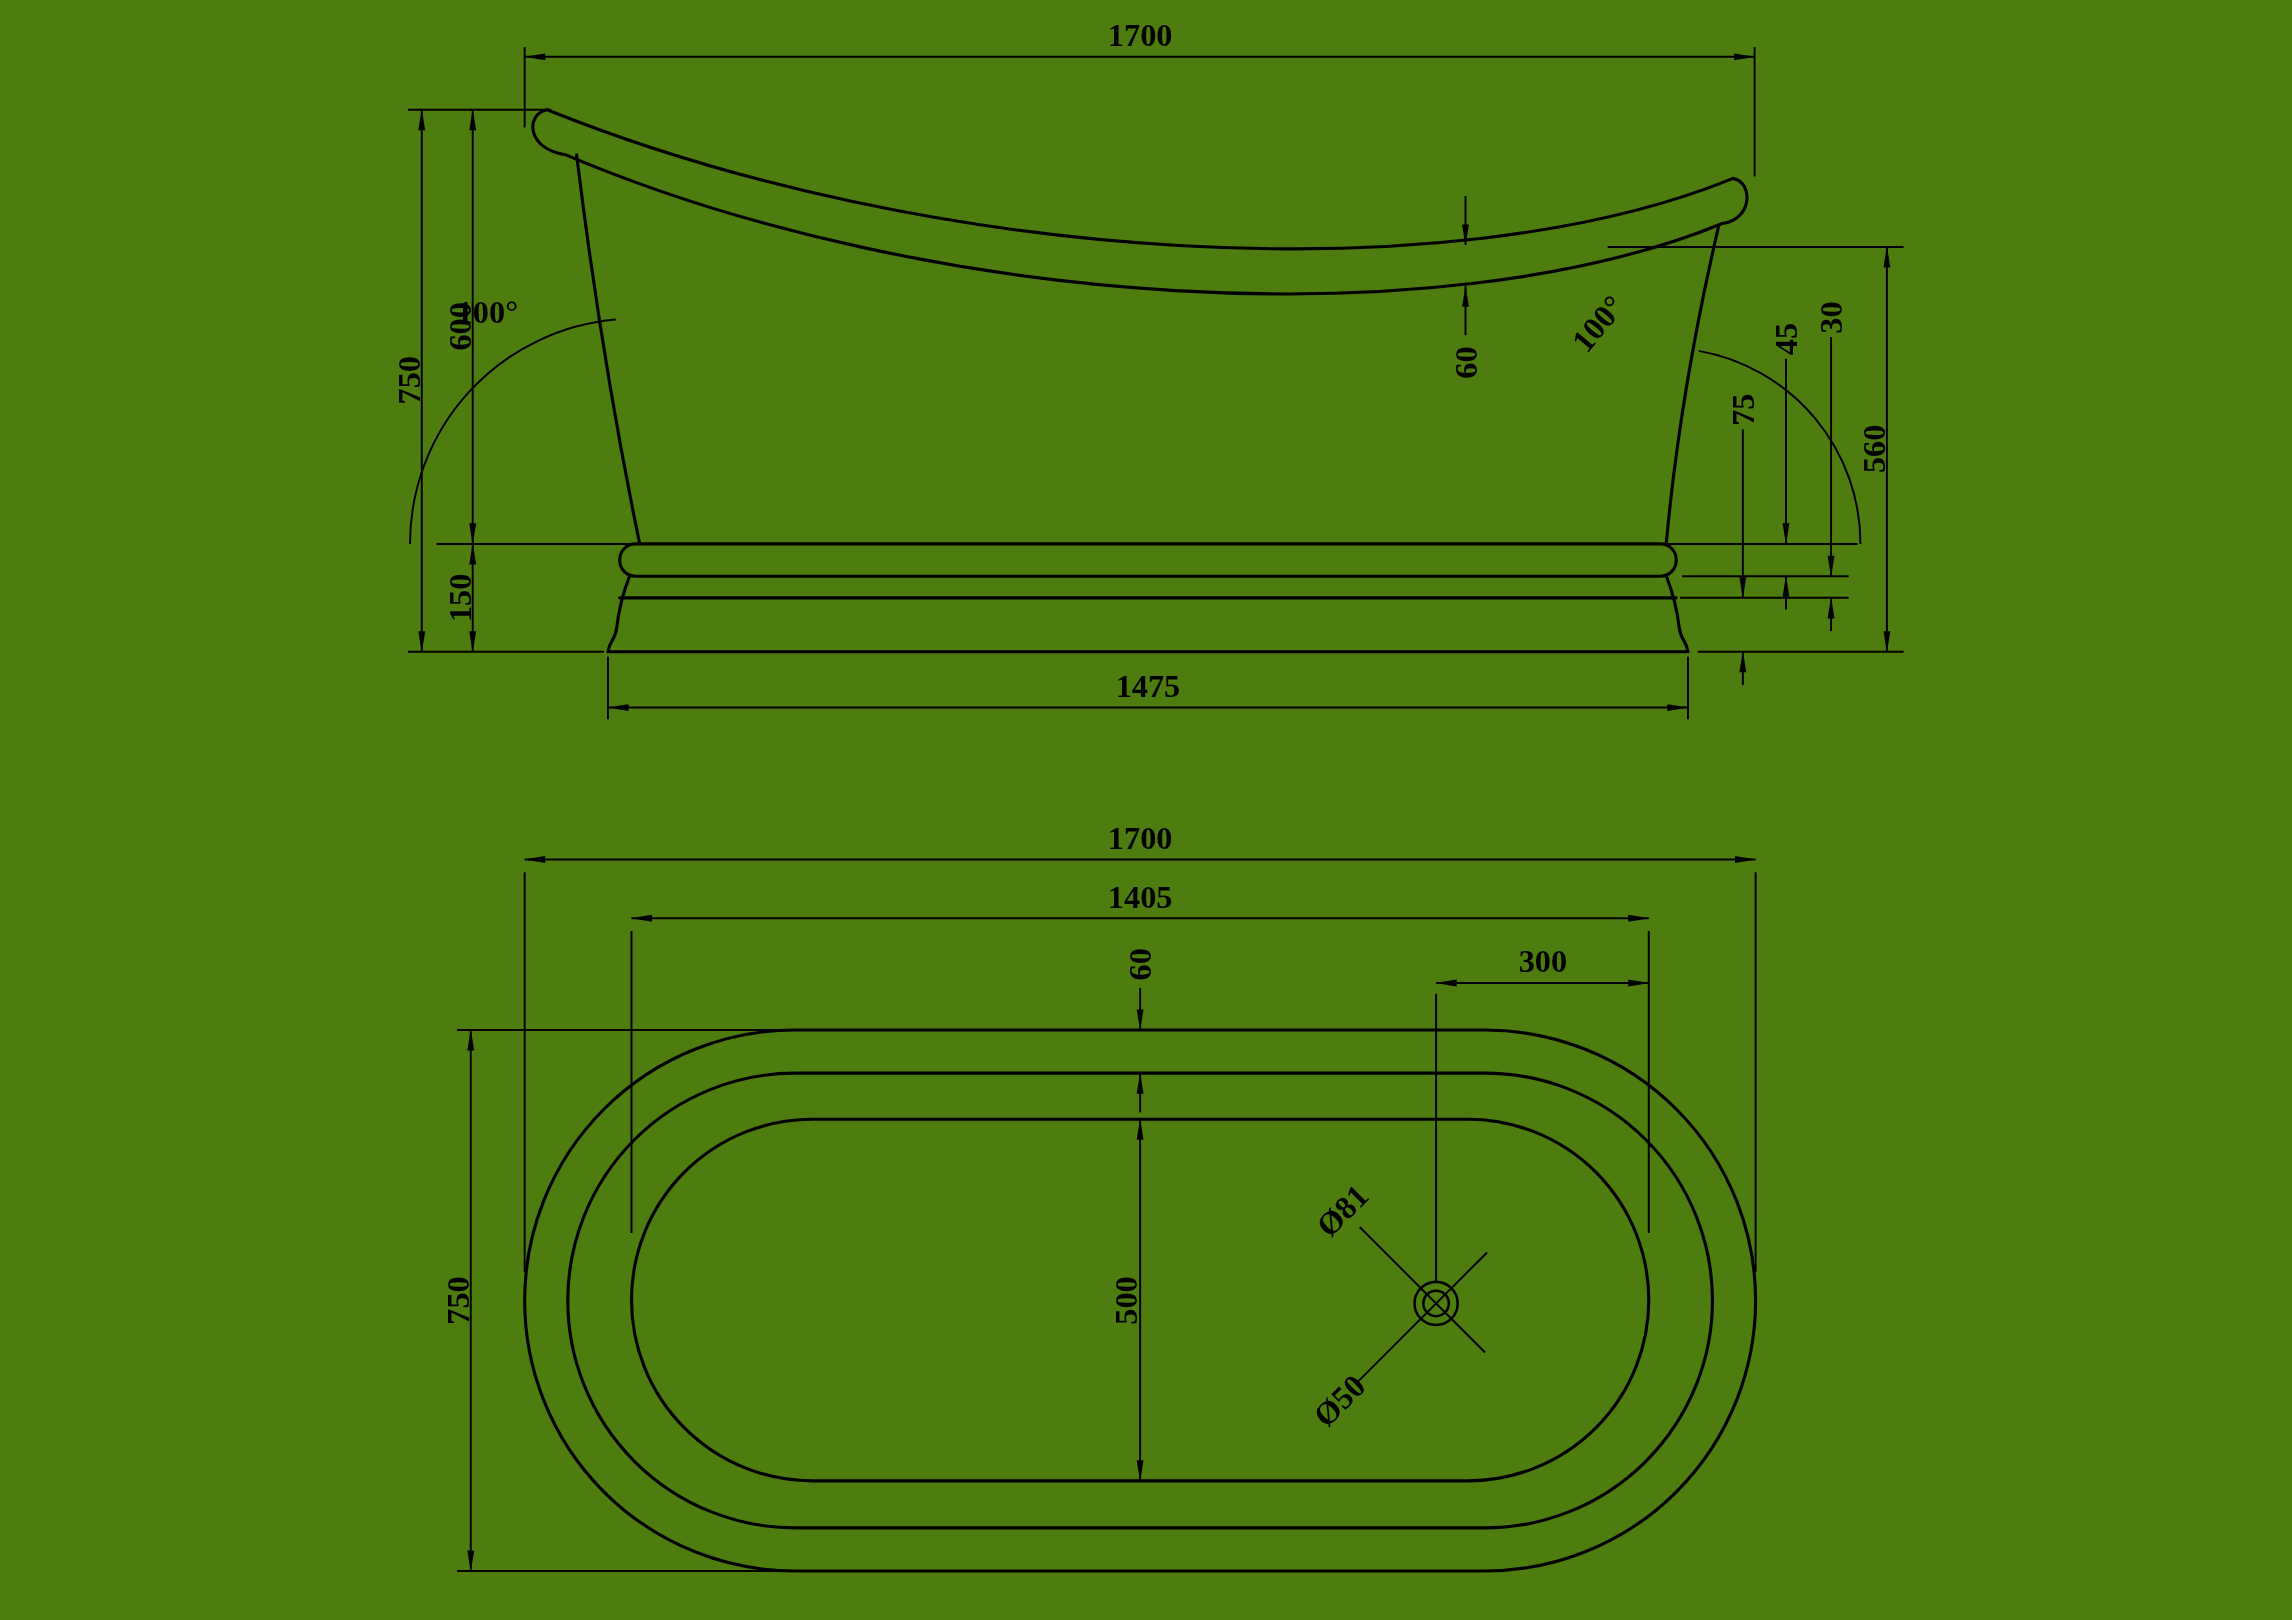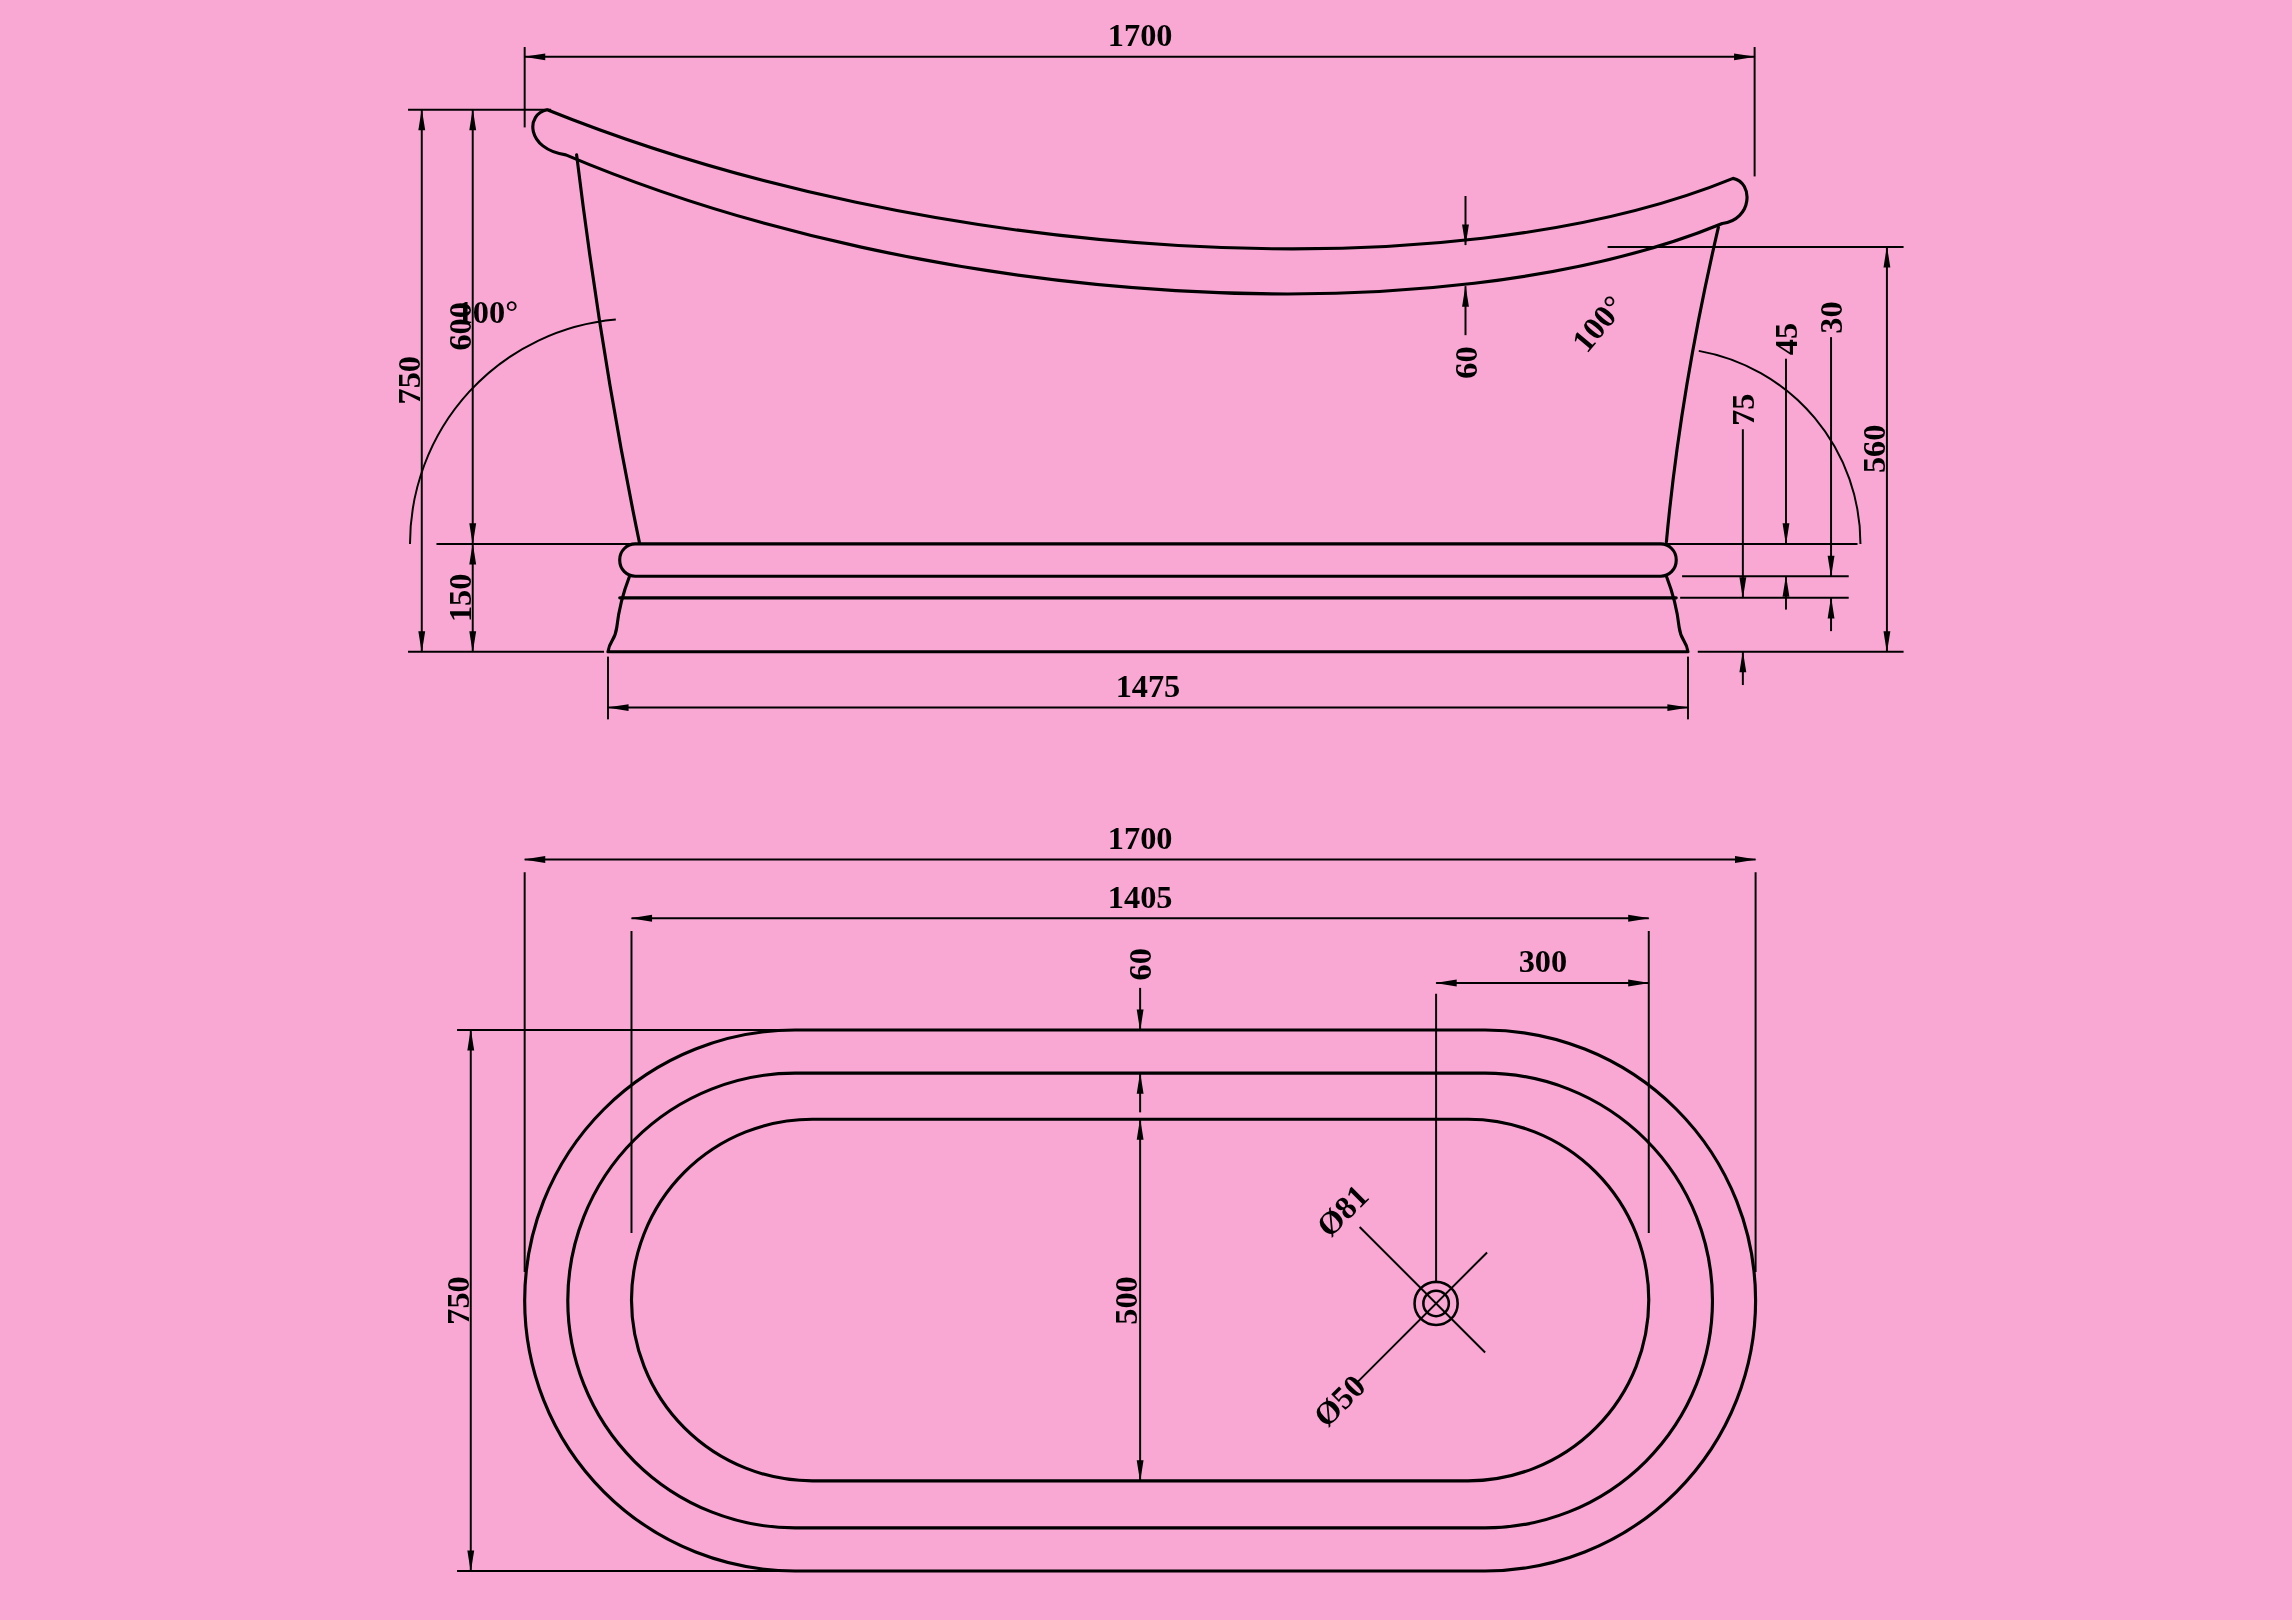--- a/index.html
+++ b/index.html
@@ -1,16 +1,16 @@
 <!DOCTYPE html>
 <html><head>
 <meta charset="utf-8">
 <style>
   html,body{margin:0;padding:0;background:#ffffff;}
-  .page{position:relative;width:2293px;height:1620px;background:#f9a8d4;overflow:hidden;}
+  .page{position:relative;width:2293px;height:1620px;background:#4d7c0f;overflow:hidden;}
   .obj{fill:none;stroke:#000;stroke-width:3.2;stroke-linejoin:round;stroke-linecap:round;}
   .dl{fill:none;stroke:#000;stroke-width:2;}
   .dim{font-family:"Liberation Serif",serif;font-weight:bold;font-size:33px;fill:#000;}
 </style>
 </head>
 <body>
 
 <div class="page">
 <svg width="2293" height="1620" viewBox="0 0 2339 1653" xmlns="http://www.w3.org/2000/svg">
   <defs>

